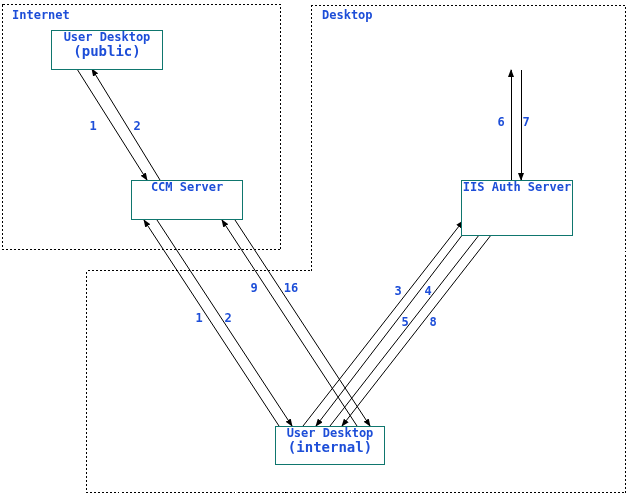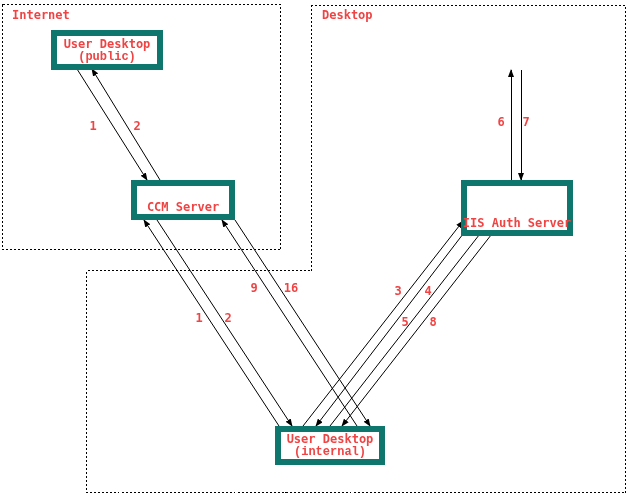--- a/index.html
+++ b/index.html
@@ -2,57 +2,56 @@
 <html><head>
 <meta charset="utf-8">
 <style>
   html, body { margin: 0; padding: 0; background: #ffffff; }
   .stage {
     position: relative;
     width: 627px;
     height: 497px;
     background: #ffffff;
     font-family: "DejaVu Sans Mono", "Liberation Mono", monospace;
-    color: #ef4444;
+    color: #1d4ed8;
     overflow: hidden;
   }
   .stage svg.wires {
     position: absolute;
     left: 0; top: 0;
     width: 627px; height: 497px;
   }
   .region-label {
     position: absolute;
     font-size: 12px;
     font-weight: bold;
     letter-spacing: 0px;
     white-space: nowrap;
   }
   .node {
     position: absolute;
     box-sizing: border-box;
-    border: 6px solid #0f766e;
+    border: 1px solid #0f766e;
     background: #ffffff;
     display: flex;
     flex-direction: column;
     align-items: center;
-    justify-content: flex-end;
+    justify-content: flex-start;
     text-align: center;
     line-height: 1.1;
   }
   .node .node-title {
     font-size: 12px;
     font-weight: bold;
     white-space: nowrap;
   }
   .node .node-sub {
-    font-size: 12px;
+    font-size: 14px;
     font-weight: bold;
     white-space: nowrap;
-    font-family: Liberation Mono, monospace;
   }
   .flow-label {
     position: absolute;
     transform: translate(-50%, -50%);
     font-size: 12px;
     font-weight: bold;
     white-space: nowrap;
   }
 </style>
 </head>
@@ -90,21 +89,21 @@
   </svg>
 
   <div class="region-label" style="left:12px; top:8px;">Internet</div>
   <div class="region-label" style="left:322px; top:8px;">Desktop</div>
 
   <div class="node" style="left:51px; top:30px; width:112px; height:40px;">
     <div class="node-title">User Desktop</div>
     <div class="node-sub">(public)</div>
   </div>
 
-  <div class="node" style="left:131px; top:180px; width:104px; height:40px;">
+  <div class="node" style="left:131px; top:180px; width:112px; height:40px;">
     <div class="node-title">CCM Server</div>
   </div>
 
 
   <div class="node" style="left:461px; top:180px; width:112px; height:56px;">
     <div class="node-title">IIS Auth Server</div>
   </div>
 
   <div class="node" style="left:275px; top:426px; width:110px; height:39px;">
     <div class="node-title">User Desktop</div>

